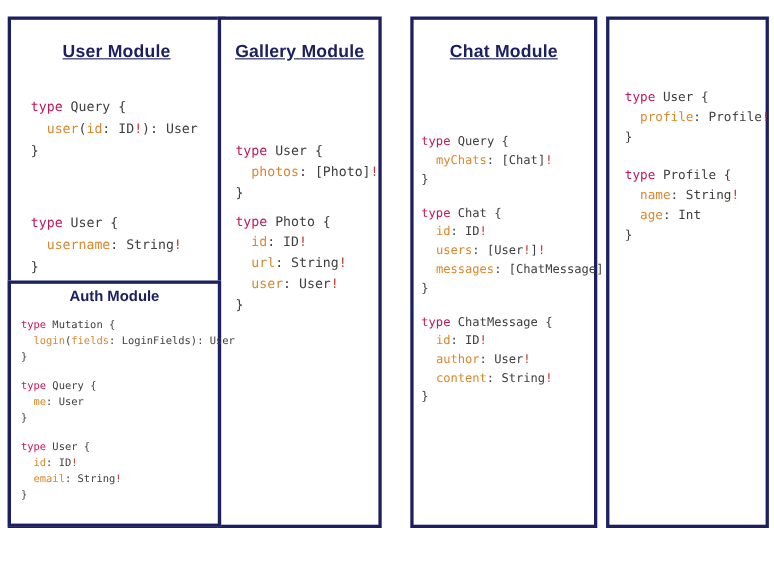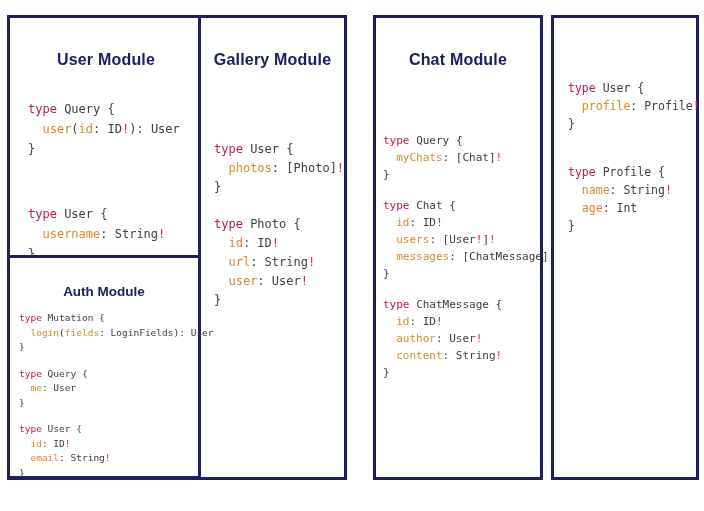--- a/index.html
+++ b/index.html
@@ -22,42 +22,43 @@
     background: #ffffff;
     border: 3px solid #1c2060;
     box-sizing: content-box;
   }
   .panel-user    { left: 7px;   width: 192px; }
   .panel-gallery { left: 198px; width: 143px; }
   .panel-chat    { left: 373px; width: 164px; }
   .panel-profile { left: 551px; width: 142px; }
 
   .module-title {
-    margin: 12px;
+    margin: 0;
     padding-top: 21px;
     text-align: center;
     font-size: 16px;
     font-weight: 700;
     letter-spacing: .2px;
     color: #1c2060;
+    text-decoration: underline;
   }
   .auth-box {
     position: absolute;
     left: 7px;
     top: 255px;
     width: 188px;
     height: 218px;
     background: #ffffff;
     border: 3px solid #1c2060;
     box-sizing: content-box;
     z-index: 2;
   }
   .auth-title {
     margin: 0;
-    padding-top: 26px;
+    padding-top: 4px;
     text-align: center;
     font-size: 13.5px;
     font-weight: 700;
     color: #1c2060;
   }
 
   .code {
     font-family: "DejaVu Sans Mono", monospace;
     white-space: pre;
     color: #3c4146;
@@ -65,25 +66,25 @@
   .line { white-space: pre; }
   .tok-k { color: #be185d; }  
   .tok-t { color: #404040; }  
   .tok-f { color: #d9882f; }  
   .tok-b { color: #c5362c; }  
   .tok-p { color: #3c4146; }  
 
   .code-user    { margin-top: 30px; padding-left: 18px; font-size: 12px;  line-height: 20px; }
   .code-user    .block + .block { margin-top: 45px; }
   .code-gallery { margin-top: 71px; padding-left: 13px; font-size: 12px;  line-height: 19px; }
-  .code-gallery .block + .block { margin-top: 18px; }
+  .code-gallery .block + .block { margin-top: 7px; }
   .code-chat    { margin-top: 63px; padding-left: 7px;  font-size: 11px;  line-height: 17px; }
   .code-chat    .block + .block { margin-top: 14px; }
   .code-profile { margin-top: 61px; padding-left: 14px; font-size: 11.5px; line-height: 18px; }
-  .code-profile .block + .block { margin-top: 30px; }
+  .code-profile .block + .block { margin-top: 17px; }
   .code-auth    { margin-top: 12px; padding-left: 9px;  font-size: 9.5px; line-height: 14.5px; }
   .code-auth    .block + .block { margin-top: 12px; }
 </style>
 </head>
 <body>
 
 <div class="stage">
 
   <div class="panel panel-user">
     <h2 class="module-title">User Module</h2>

